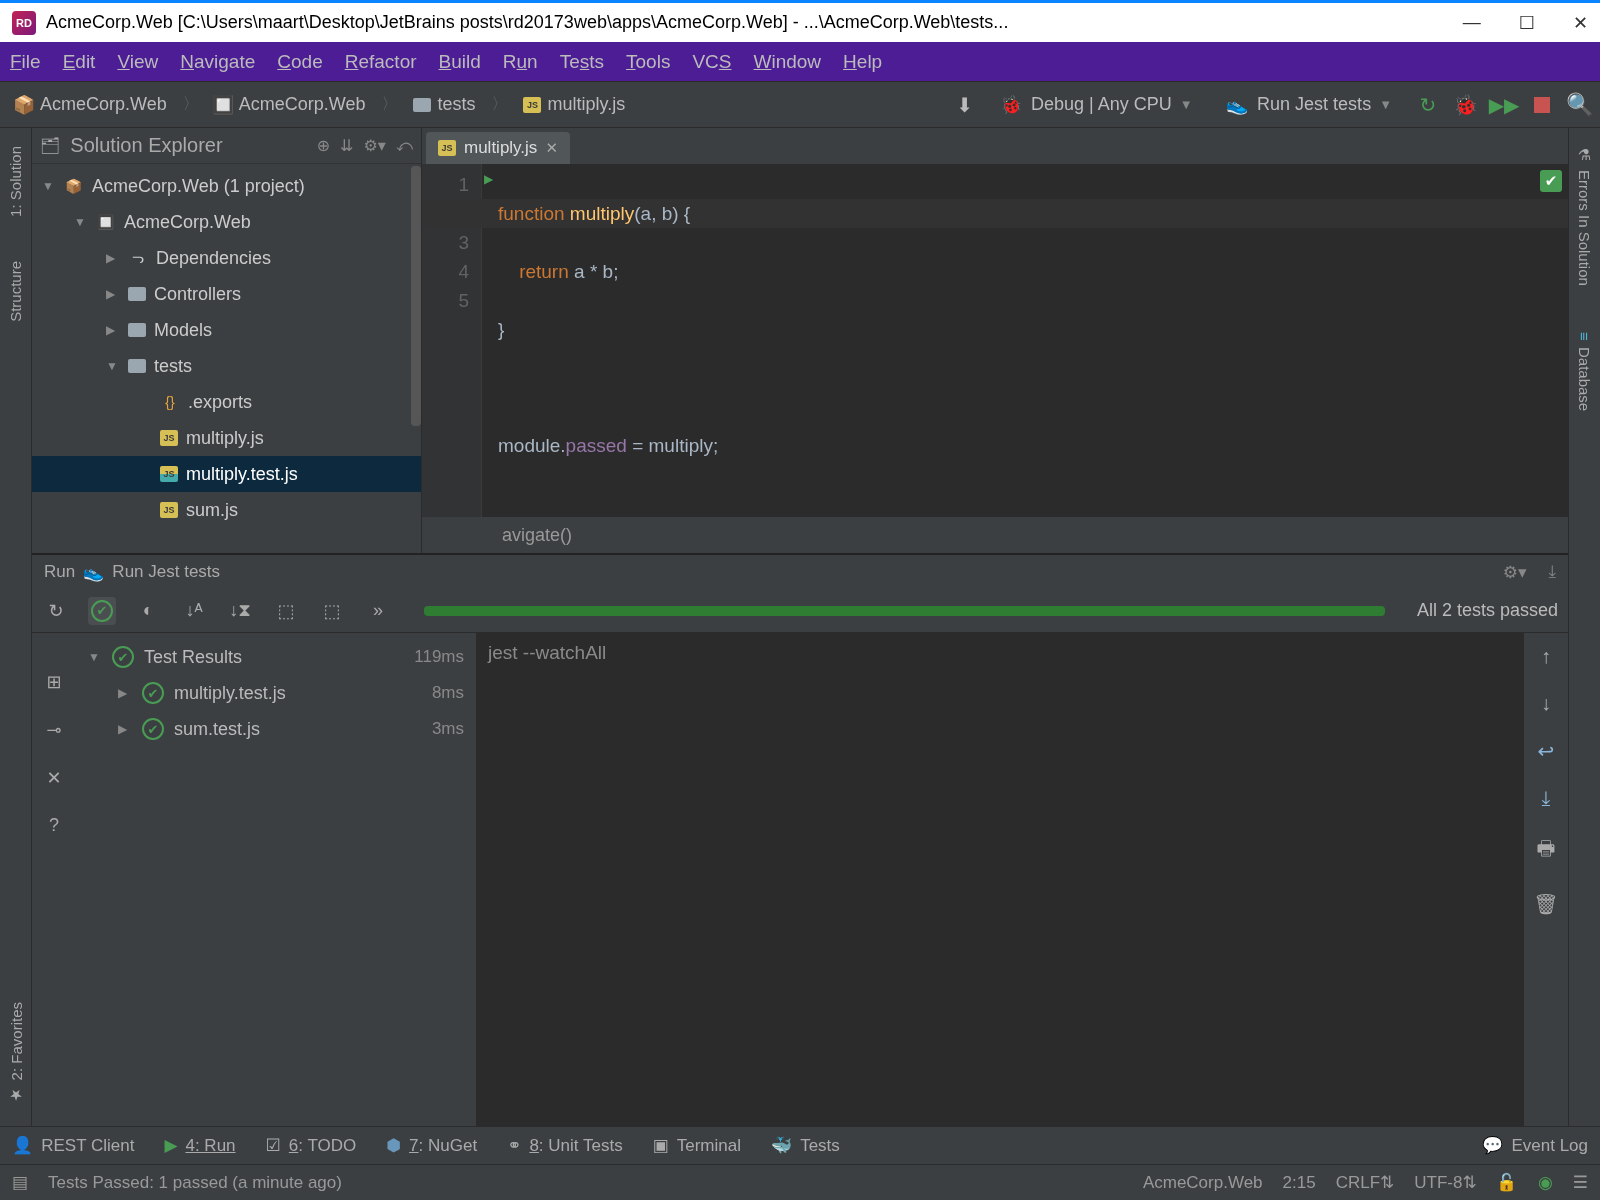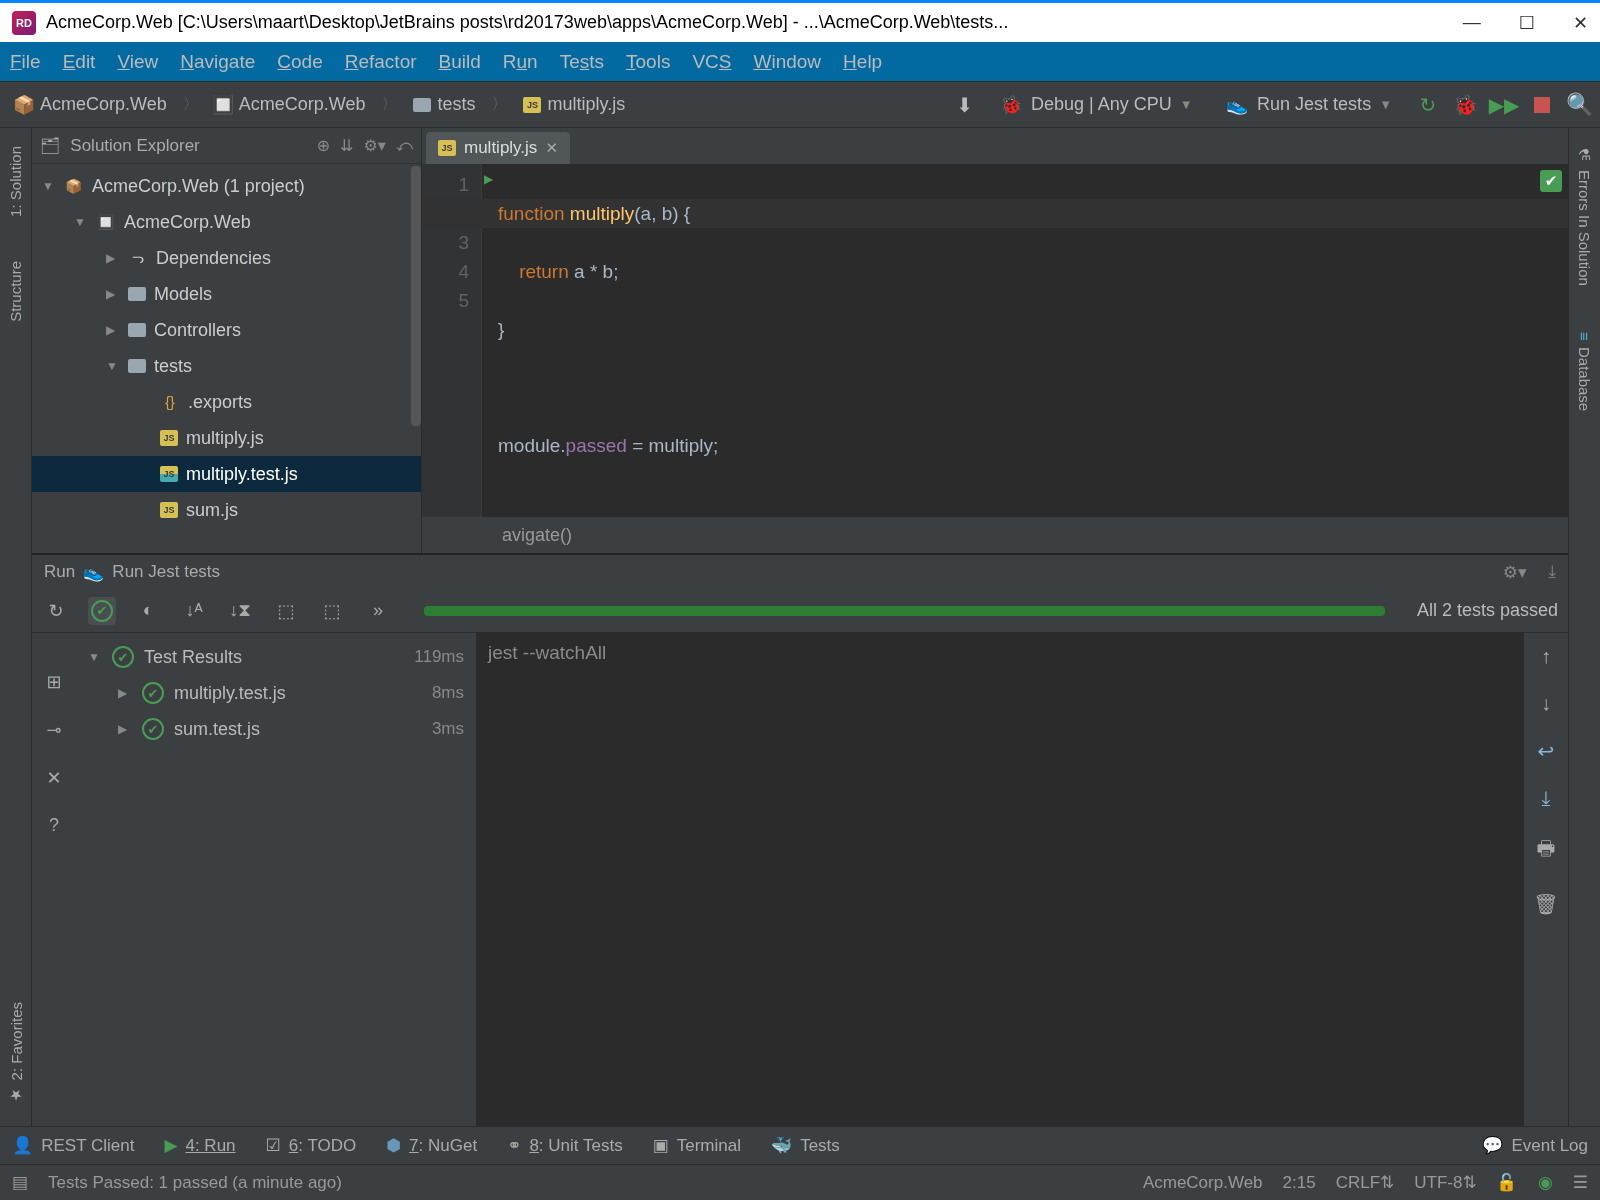--- a/index.html
+++ b/index.html
@@ -3,21 +3,21 @@
 <meta charset="utf-8">
 <style>
 * { margin:0; padding:0; box-sizing:border-box; font-family:"Segoe UI",Arial,sans-serif; }
 html,body { width:1600px; height:1200px; overflow:hidden; }
 body { background:#3c3f41; color:#bbbbbb; font-size:16px; display:flex; flex-direction:column; }
 .titlebar { background:#fff; height:42px; display:flex; align-items:center; padding:0 12px; color:#000; font-size:18px; border-top:3px solid #0a84ff; }
 .titlebar .app-icon { width:24px; height:24px; background:linear-gradient(135deg,#c22256,#7a1a7a); border-radius:4px; margin-right:10px; display:flex; align-items:center; justify-content:center; color:#fff; font-size:11px; font-weight:bold; }
 .titlebar .title { flex:1; white-space:nowrap; overflow:hidden; text-overflow:ellipsis; }
 .winbtns { display:flex; gap:38px; font-size:18px; color:#333; }
 .winbtns span { cursor:pointer; }
-.menubar { height:40px; background:#0369a1; display:flex; align-items:center; padding:0 10px; gap:22px; color:#bbb; font-size:19px; border-bottom:1px solid #2b2b2b; }
+.menubar { height:40px; background:#4c1d95; display:flex; align-items:center; padding:0 10px; gap:22px; color:#bbb; font-size:19px; border-bottom:1px solid #2b2b2b; }
 .menubar span u { text-decoration:underline; }
 .toolbar { height:46px; background:#3c3f41; display:flex; align-items:center; padding:0 8px; gap:6px; border-bottom:1px solid #2b2b2b; }
 .crumb { display:flex; align-items:center; gap:6px; padding:3px 8px; color:#bbb; font-size:18px; }
 .crumb .ic { width:18px; height:18px; display:inline-flex; align-items:center; justify-content:center; }
 .sep { color:#666; margin:0 2px; }
 .tb-right { margin-left:auto; display:flex; align-items:center; gap:14px; }
 .combo { display:flex; align-items:center; gap:8px; background:#3c3f41; padding:2px 10px; color:#bbb; font-size:18px; }
 .chev { color:#888; font-size:13px; }
 .tbicon { width:24px; height:24px; display:flex; align-items:center; justify-content:center; font-size:20px; cursor:pointer; }
 .green { color:#499c54; }
@@ -25,21 +25,21 @@
 .blue { color:#6897bb; }
 .search-ic { color:#bbb; font-size:22px; }
 .main { flex:1; display:flex; min-height:0; }
 .leftgutter { width:32px; background:#3c3f41; border-right:1px solid #2b2b2b; display:flex; flex-direction:column; align-items:center; padding-top:10px; gap:28px; }
 .vtab { writing-mode:vertical-rl; transform:rotate(180deg); font-size:15px; color:#aaa; cursor:pointer; padding:8px 2px; display:flex; align-items:center; gap:6px; }
 .rightgutter { width:32px; background:#3c3f41; border-left:1px solid #2b2b2b; display:flex; flex-direction:column; align-items:center; padding-top:10px; gap:30px; }
 .center { flex:1; display:flex; flex-direction:column; min-width:0; }
 .upper { flex:0 0 425px; display:flex; min-height:0; }
 .explorer { width:390px; background:#3c3f41; border-right:1px solid #2b2b2b; display:flex; flex-direction:column; position:relative; }
 .exp-hdr { height:36px; display:flex; align-items:center; padding:0 8px; gap:10px; color:#aaa; border-bottom:1px solid #323232; }
-.exp-hdr .title { flex:1; font-size:17px; }
+.exp-hdr .title { flex:1; font-size:20px; }
 .exp-hdr .hic { font-size:16px; color:#888; cursor:pointer; }
 .tree { flex:1; overflow:hidden; font-size:18px; padding-top:4px; }
 .tnode { display:flex; align-items:center; height:36px; gap:8px; padding-left:10px; color:#ccc; cursor:pointer; }
 .tnode.hl { background:#0d293e; color:#fff; }
 .arrow { width:14px; display:inline-block; color:#888; font-size:12px; }
 .arrow.down::before { content:"▼"; }
 .arrow.right::before { content:"▶"; }
 .ticon { width:20px; height:20px; display:inline-flex; align-items:center; justify-content:center; font-size:14px; }
 .folder-ic { width:18px; height:14px; background:#9aa7b0; border-radius:2px; display:inline-block; }
 .jsfile { background:#d6bf55; color:#3b3b3b; font-size:9px; font-weight:bold; width:18px; height:16px; border-radius:2px; display:inline-flex; align-items:center; justify-content:center; }
@@ -192,26 +192,26 @@
               <span>AcmeCorp.Web</span>
             </div>
           <div class="tnode" style="padding-left:74px">
               <span class="arrow right"></span>
               <span class="ticon">ᓓ</span>
               <span>Dependencies</span>
             </div>
           <div class="tnode" style="padding-left:74px">
               <span class="arrow right"></span>
               <span class="folder-ic"></span>
-              <span>Models</span>
+              <span>Controllers</span>
             </div>
           <div class="tnode" style="padding-left:74px">
               <span class="arrow right"></span>
               <span class="folder-ic"></span>
-              <span>Controllers</span>
+              <span>Models</span>
             </div>
           <div class="tnode" style="padding-left:74px">
               <span class="arrow down"></span>
               <span class="folder-ic"></span>
               <span>tests</span>
             </div>
           <div class="tnode" style="padding-left:128px">
               <span class="ticon orange">{}</span>
               <span>.exports</span>
             </div>

